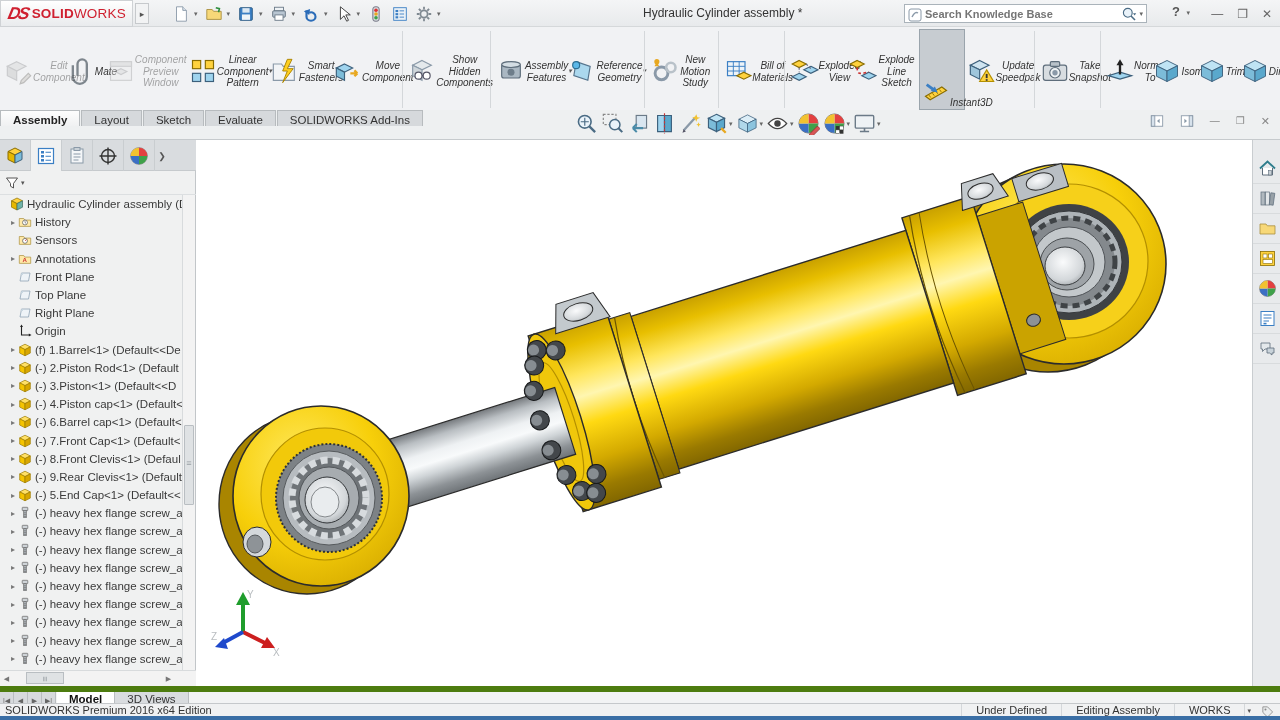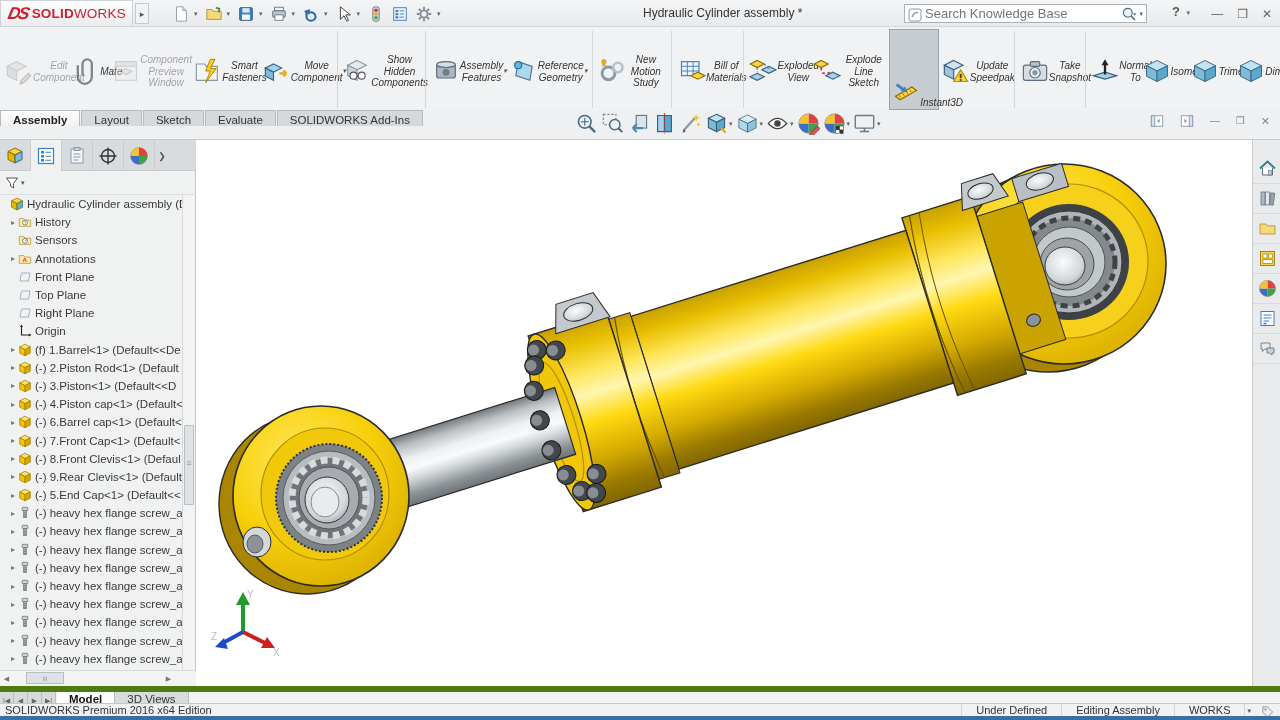--- a/index.html
+++ b/index.html
@@ -17,21 +17,21 @@
   #logo-expand { position:absolute; left:135px; top:3px; width:14px; height:21px; border:1px solid #c6c9cc; background:#f2f3f4;
     font-size:9px; color:#555; display:flex; align-items:center; justify-content:center; }
   #quick-toolbar { position:absolute; left:170px; top:0; height:27px; display:flex; align-items:center; gap:2px; }
   .qt-btn { width:22px; height:22px; display:flex; align-items:center; justify-content:center; }
   .qt-btn svg { width:18px; height:18px; }
   .qt-drop { font-size:7px; color:#666; margin:0 3px 0 0; }
   #window-title { position:absolute; left:643px; top:6px; font-size:12px; color:#333; }
   #search-wrap { position:absolute; right:133px; top:4px; width:243px; height:19px; background:#fff;
     border:1px solid #aab3ba; display:flex; align-items:center; }
   #search-wrap .badge { width:16px; height:14px; margin:0 2px; }
-  #search-input { border:none; outline:none; flex:1; font-size:13px; color:#888; font-family:"Liberation Sans",sans-serif; }
+  #search-input { border:none; outline:none; flex:1; font-size:11px; color:#888; font-family:"Liberation Sans",sans-serif;font-weight:bold; }
   #search-mag { width:16px; height:16px; margin-right:2px; }
   .search-drop { font-size:7px; color:#666; margin-right:3px; }
   #help-btn { position:absolute; right:100px; top:4px; font-size:13px; font-weight:bold; color:#555; }
   #help-drop { position:absolute; right:90px; top:9px; font-size:7px; color:#666; }
   #title-controls { position:absolute; right:8px; top:0; height:27px; display:flex; align-items:center; gap:14px; }
   .winglyph { color:#666; font-size:12px; line-height:12px; }
 
   
   #ribbon { position:absolute; left:0; top:27px; width:1280px; height:83px; background:#f1f2f4;
     display:flex; align-items:stretch; padding:2px 0 0 2px; }
@@ -237,20 +237,30 @@
           </svg></span>
         <span class="rlabel">Mate</span>
       </div>
       <div class="ribbon-btn disabled">
         <span class="ric"><svg viewBox="0 0 24 24">
             <rect x="3" y="4" width="18" height="16" fill="#e8ecef" stroke="#9aa5ae"></rect>
             <rect x="3" y="4" width="18" height="4" fill="#c8d0d6" stroke="#9aa5ae"></rect>
             <polygon points="12,10 17,12.5 12,15 7,12.5" fill="#cfd6db" stroke="#8a99a8"></polygon>
           </svg></span>
         <span class="rlabel">Component Preview Window</span>
+      </div>
+      <div class="ribbon-btn">
+        <span class="ric"><svg viewBox="0 0 24 24">
+            <rect x="3" y="3" width="7" height="7" fill="#ffd23e" stroke="#8a6d00"></rect>
+            <rect x="14" y="3" width="7" height="7" fill="#ffd23e" stroke="#8a6d00"></rect>
+            <rect x="3" y="14" width="7" height="7" fill="#9fd4ee" stroke="#3c607c"></rect>
+            <rect x="14" y="14" width="7" height="7" fill="#9fd4ee" stroke="#3c607c"></rect>
+          </svg></span>
+        <span class="rlabel">Linear Component Pattern</span>
+        <span class="rdrop">▾</span>
       </div>
       <div class="ribbon-btn">
         <span class="ric"><svg viewBox="0 0 24 24">
             <path d="M2 6h7l1.5 2H20v12H2z" fill="#f2f4f6" stroke="#8a99a8"></path>
             <polygon points="14,2 10,12 14,12 10,22 19,10 14,10 18,2" fill="#ffcf1f" stroke="#a98200" stroke-width=".8"></polygon>
           </svg></span>
         <span class="rlabel">Smart Fasteners</span>
       </div>
       <div class="ribbon-btn">
         <span class="ric"><svg viewBox="0 0 24 24">

